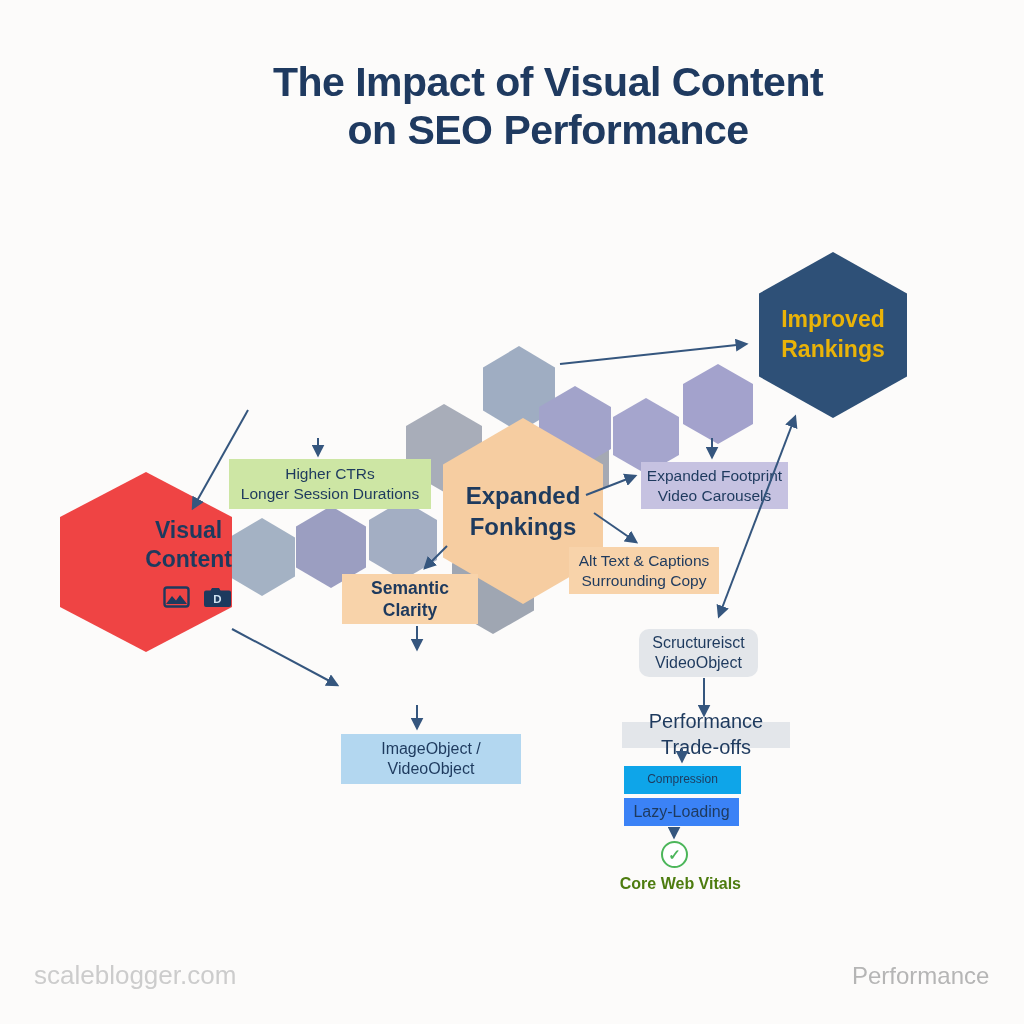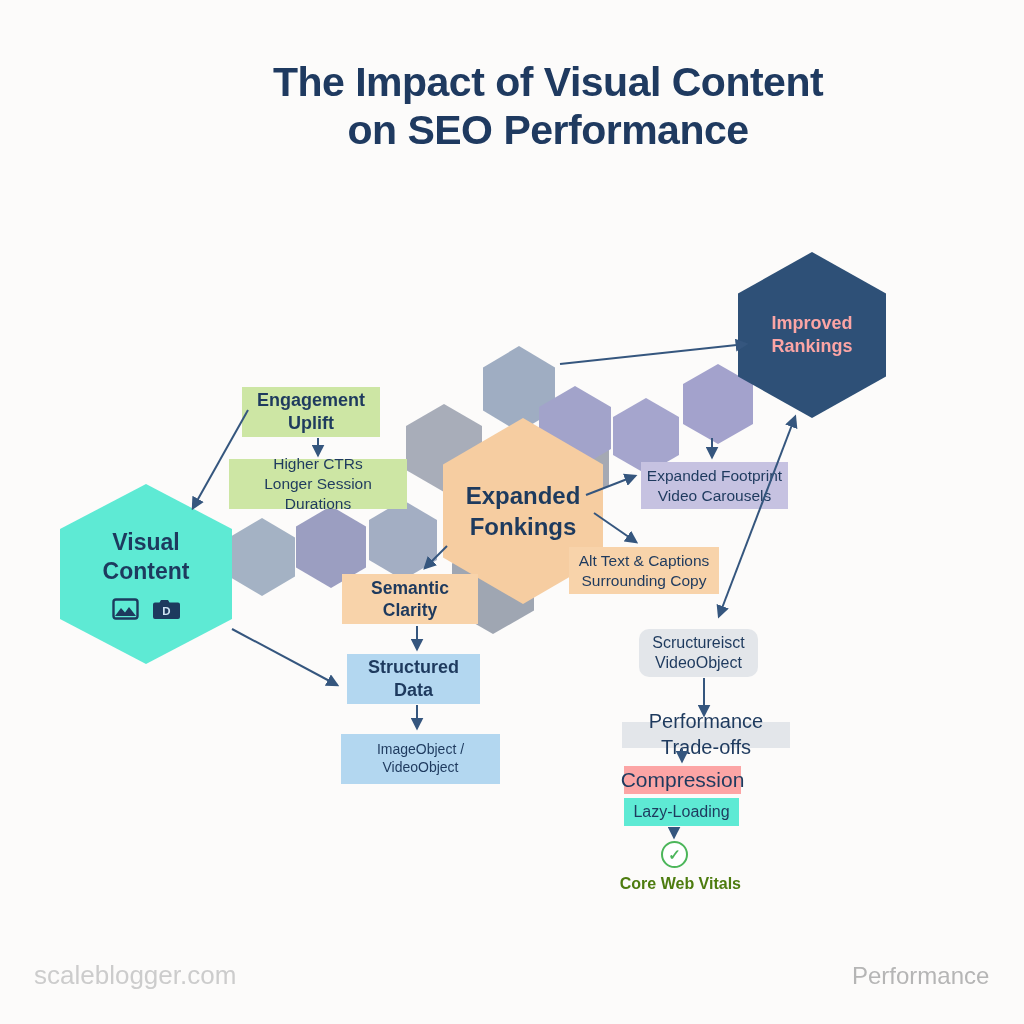--- a/index.html
+++ b/index.html
@@ -63,73 +63,69 @@
   <div class="hex-bg" style="left:545px;top:430px;width:64px;height:74px;background:#a5a9b3;"></div>
   <div class="hex-bg" style="left:539px;top:386px;width:72px;height:84px;background:#a2a3ca;"></div>
   <div class="hex-bg" style="left:406px;top:404px;width:76px;height:88px;background:#a8adb9;"></div>
   <div class="hex-bg" style="left:613px;top:398px;width:66px;height:76px;background:#a5a5cd;"></div>
   <div class="hex-bg" style="left:683px;top:364px;width:70px;height:80px;background:#a3a2cc;"></div>
   <div class="hex-bg" style="left:229px;top:518px;width:66px;height:78px;background:#a4b2c4;"></div>
   <div class="hex-bg" style="left:296px;top:506px;width:70px;height:82px;background:#9b9ec1;"></div>
   <div class="hex-bg" style="left:369px;top:500px;width:68px;height:80px;background:#a3aec3;"></div>
   <div class="hex-bg" style="left:452px;top:540px;width:82px;height:94px;background:#9fa6b2;"></div>
 
-  <div class="hex" style="left: 738px; top: 252px; width: 148px; height: 166px; font-size: 18px; line-height: 1.3; background: rgb(46, 80, 119); color: #fca5a5;">
+  <div class="hex" style="left: 759px; top: 252px; width: 148px; height: 166px; font-size: 23px; line-height: 1.3; background: rgb(46, 80, 119); color: #eab308;">
     <span>Improved
 Rankings</span>
   </div>
 
   <div class="hex" style="left: 443px; top: 418px; width: 160px; height: 186px; font-size: 24px; line-height: 1.3; background: rgb(246, 205, 161); color: rgb(29, 58, 94);">
     <span>Expanded
 Fonkings</span>
   </div>
 
-  <div class="hex" style="left: 60px; top: 484px; width: 172px; height: 180px; font-size: 23px; line-height: 1.25; background: #5eead4; color: rgb(29, 58, 94);">
+  <div class="hex" style="left: 60px; top: 472px; width: 172px; height: 180px; font-size: 23px; line-height: 1.25; background: #ef4444; color: rgb(29, 58, 94); align-items: flex-end;">
     <span>Visual
 Content</span>
     <span class="icons-row">
       <svg width="27" height="22" viewBox="0 0 27 22">
         <rect x="1.5" y="1.5" width="24" height="19" rx="2.5" fill="none" stroke="#1d3a5e" stroke-width="2.4"></rect>
         <path d="M3 18 L9 10 L13 14.5 L17 9 L24 18 Z" fill="#1d3a5e"></path>
       </svg>
       <svg width="29" height="23" viewBox="0 0 29 23">
         <path d="M9 3 h7 l1.5 2.5 H26 a2 2 0 0 1 2 2 V20 a2 2 0 0 1 -2 2 H3 a2 2 0 0 1 -2 -2 V7.5 a2 2 0 0 1 2 -2 h4.5 Z" fill="#1d3a5e"></path>
         <text x="14.5" y="17.5" text-anchor="middle" font-family="Liberation Sans, sans-serif" font-size="11.5" font-weight="700" fill="#cfe3f2">D</text>
       </svg>
     </span>
   </div>
 
-  <div class="box" style="left: 242px; top: 387px; width: 138px; height: 50px; font-size: 18px; font-weight: 700; background: rgb(205, 230, 164);">Engagement
-Uplift</div>
 
-  <div class="box" style="left: 229px; top: 459px; width: 178px; height: 50px; font-size: 15.5px; font-weight: 500; background: rgb(205, 230, 164);">Higher CTRs
+  <div class="box" style="left: 229px; top: 459px; width: 202px; height: 50px; font-size: 15.5px; font-weight: 500; background: rgb(205, 230, 164);">Higher CTRs
 Longer Session Durations</div>
 
   <div class="box" style="left: 342px; top: 574px; width: 136px; height: 50px; font-size: 17.5px; font-weight: 700; background: rgb(248, 211, 170);">Semantic Clarity</div>
 
   <div class="box" style="left: 569px; top: 547px; width: 150px; height: 47px; font-size: 15.5px; font-weight: 500; background: rgb(248, 211, 170);">Alt Text &amp; Captions
 Surrounding Copy</div>
 
   <div class="box" style="left: 641px; top: 462px; width: 147px; height: 47px; font-size: 15.5px; font-weight: 500; background: rgb(198, 194, 225);">Expanded Footprint
 Video Carousels</div>
 
-  <div class="box" style="left: 347px; top: 654px; width: 133px; height: 50px; font-size: 18px; font-weight: 700; background: rgb(179, 215, 240);">Structured
-Data</div>
 
-  <div class="box" style="left: 341px; top: 734px; width: 159px; height: 50px; font-size: 14px; font-weight: 400; background: rgb(179, 215, 240);">ImageObject /
+  <div class="box" style="left: 341px; top: 734px; width: 180px; height: 50px; font-size: 16px; font-weight: 400; background: rgb(179, 215, 240);">ImageObject /
 VideoObject</div>
 
   <div class="box" style="left: 639px; top: 629px; width: 119px; height: 48px; font-size: 16px; font-weight: 400; background: rgb(227, 230, 234); border-radius: 10px;">Scructureisct
 VideoObject</div>
 
   <div class="box" style="left: 622px; top: 722px; width: 168px; height: 26px; font-size: 20px; font-weight: 500; background: rgb(227, 230, 234);">Performance Trade-offs</div>
 
-  <div class="box" style="left: 624px; top: 766px; width: 117px; height: 28px; font-size: 21px; font-weight: 400; background: #fca5a5;">Compression</div>
+  <div class="box" style="left: 624px; top: 766px; width: 117px; height: 28px; font-size: 12px; font-weight: 400; background: #0ea5e9;">Compression</div>
 
-  <div class="box" style="left: 624px; top: 798px; width: 115px; height: 28px; font-size: 16px; font-weight: 400; background: #5eead4;">Lazy-Loading</div>
+  <div class="box" style="left: 624px; top: 798px; width: 115px; height: 28px; font-size: 16px; font-weight: 400; background: #3b82f6;">Lazy-Loading</div>
 
   <div class="check-badge" style="left:661px;top:841px;">✓</div>
   <div class="cwv" style="left:615px;top:875px;width:126px;">Core Web Vitals</div>
 
   <div class="footer-left">scaleblogger.com</div>
   <div class="footer-right">Performance</div>
 
   <svg class="arrows" viewBox="0 0 1024 1024">
     <defs>
       <marker id="ah" viewBox="0 0 10 10" refX="8" refY="5" markerWidth="6.5" markerHeight="6.5" orient="auto-start-reverse">

